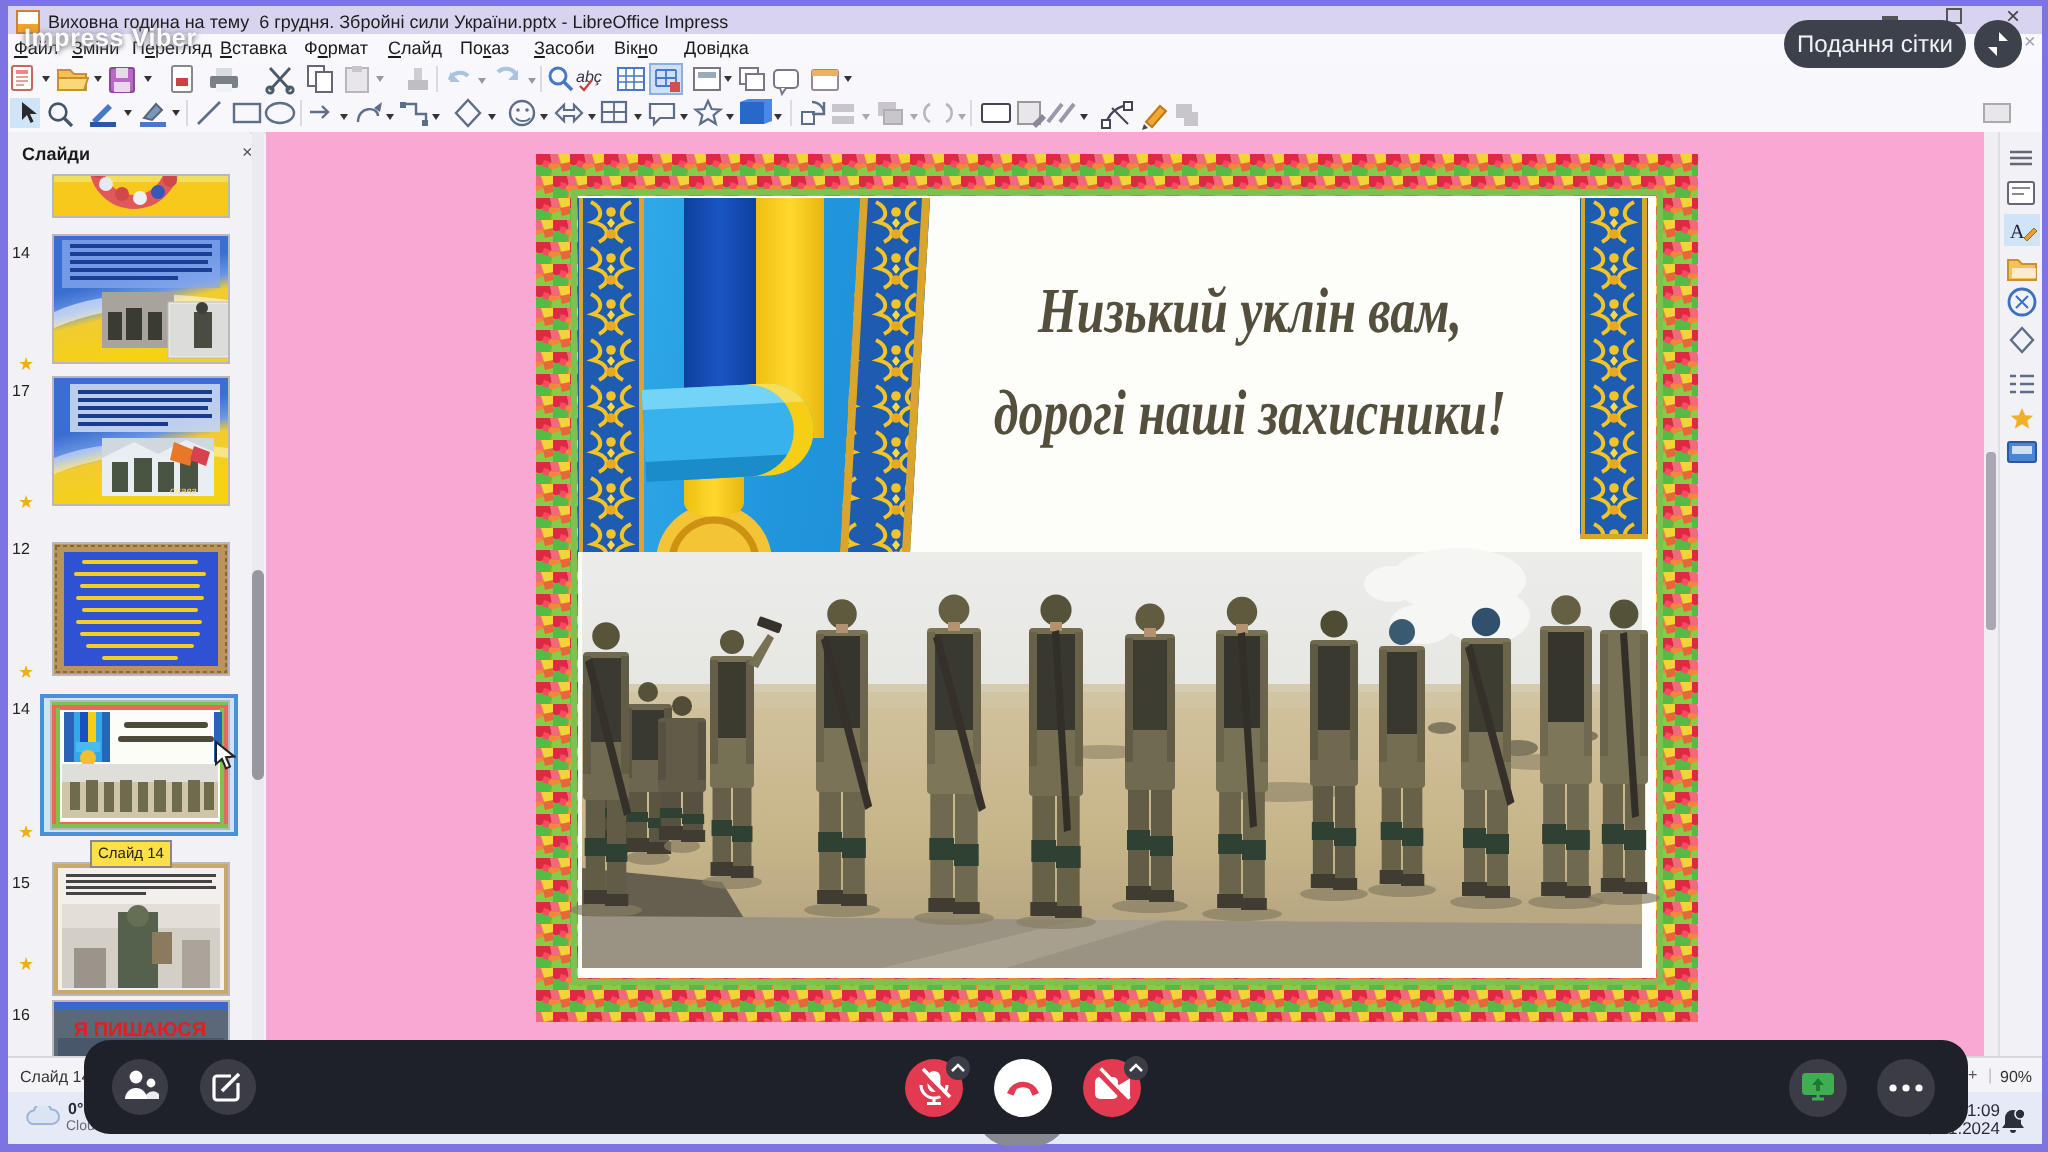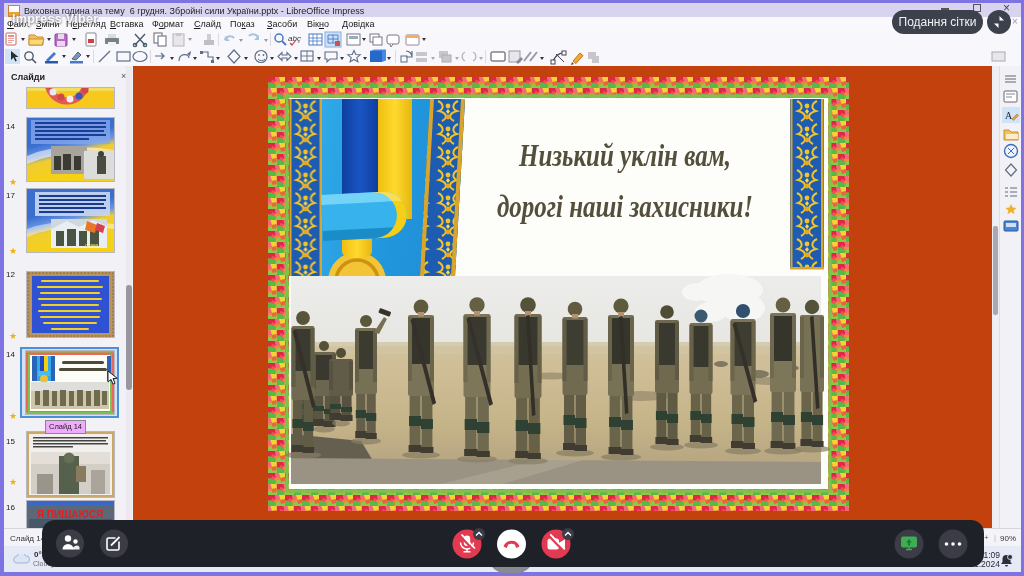--- a/index.html
+++ b/index.html
@@ -11,21 +11,21 @@
   #titletxt{position:absolute;left:20px;top:2.5px;font-size:9px;color:#1c1c1c;white-space:nowrap;}
   
   #menubar{position:absolute;left:0;top:14px;width:100%;height:14px;background:#f9f8fc;font-size:9px;color:#1a1a1a;}
   #menubar span{position:absolute;top:2px;}
   #menubar u{text-decoration:underline;}
   
   #tb1{position:absolute;left:0;top:28px;width:100%;height:17px;background:#f8f7fb;}
   #tb2{position:absolute;left:0;top:45px;width:100%;height:18px;background:#f8f7fb;border-bottom:1px solid #e4e2e8;}
   
   #panel{position:absolute;left:0;top:63px;width:121px;height:462px;background:#f2f1f5;}
-  #canvas{position:absolute;left:129px;top:63px;width:859px;height:462px;background:#c2410c;}
+  #canvas{position:absolute;left:129px;top:63px;width:859px;height:462px;background:#f9a8d4;}
   #vsb{position:absolute;left:988px;top:63px;width:7px;height:462px;background:#efeef2;}
   #sidebar{position:absolute;left:995px;top:63px;width:22px;height:462px;background:#f2f1f5;border-left:1px solid #e0dee4;}
   #statusbar{position:absolute;left:0;top:525px;width:100%;height:18px;background:#f4f3f7;border-top:1px solid #d8d6dc;font-size:8px;color:#333;}
   #taskbar{position:absolute;left:0;top:543px;width:100%;height:26px;background:#e6eaf7;}
   
   #slide{position:absolute;left:135px;top:11px;width:581px;height:434px;background:#fdfdfb;}
   .thumb{position:absolute;left:23px;width:87px;background:#a16207;box-shadow:0 0 0 1px #b8b6be;}
   .num{position:absolute;left:2px;width:14px;text-align:left;font-size:8px;color:#222;}
   .star{position:absolute;left:5px;font-size:9px;color:#f2b00c;}
 </style>
@@ -349,21 +349,21 @@
                   <rect x="43" y="40" width="5" height="15"></rect>
                   <rect x="51" y="39" width="6" height="16"></rect>
                   <rect x="60" y="40" width="5" height="15"></rect>
                   <rect x="68" y="39" width="6" height="16"></rect>
                   <rect x="76" y="40" width="5" height="14"></rect>
                 </g>
               </g>
             </svg>
         </div>
 
-        <div class="abs" style="left:41px;top:354px;width:39px;height:12px;background:#f0abfc;border:1px solid #888;font-size:7.5px;color:#222;text-align:center;line-height:12px;z-index:2;">Слайд 14</div>
+        <div class="abs" style="left:41px;top:354px;width:39px;height:12px;background:#fde047;border:1px solid #888;font-size:7.5px;color:#222;text-align:center;line-height:12px;z-index:2;">Слайд 14</div>
 
         <svg class="abs" style="left:102px;top:304px;z-index:3" width="12" height="16">
             <path d="M2 1 l0 11 3 -2.6 2 4.8 2 -0.9 -2 -4.7 4.2 -0.3 z" fill="#fff" stroke="#222" stroke-width="1"></path>
           </svg>
 
         <div class="thumb" style="top:366px;height:65px;">
           <svg width="87" height="65">
               <rect width="87" height="65" fill="#f2f0ec"></rect>
               <rect x="1" y="1" width="85" height="63" fill="none" stroke="#caa868" stroke-width="2"></rect>
           <g fill="#444">

